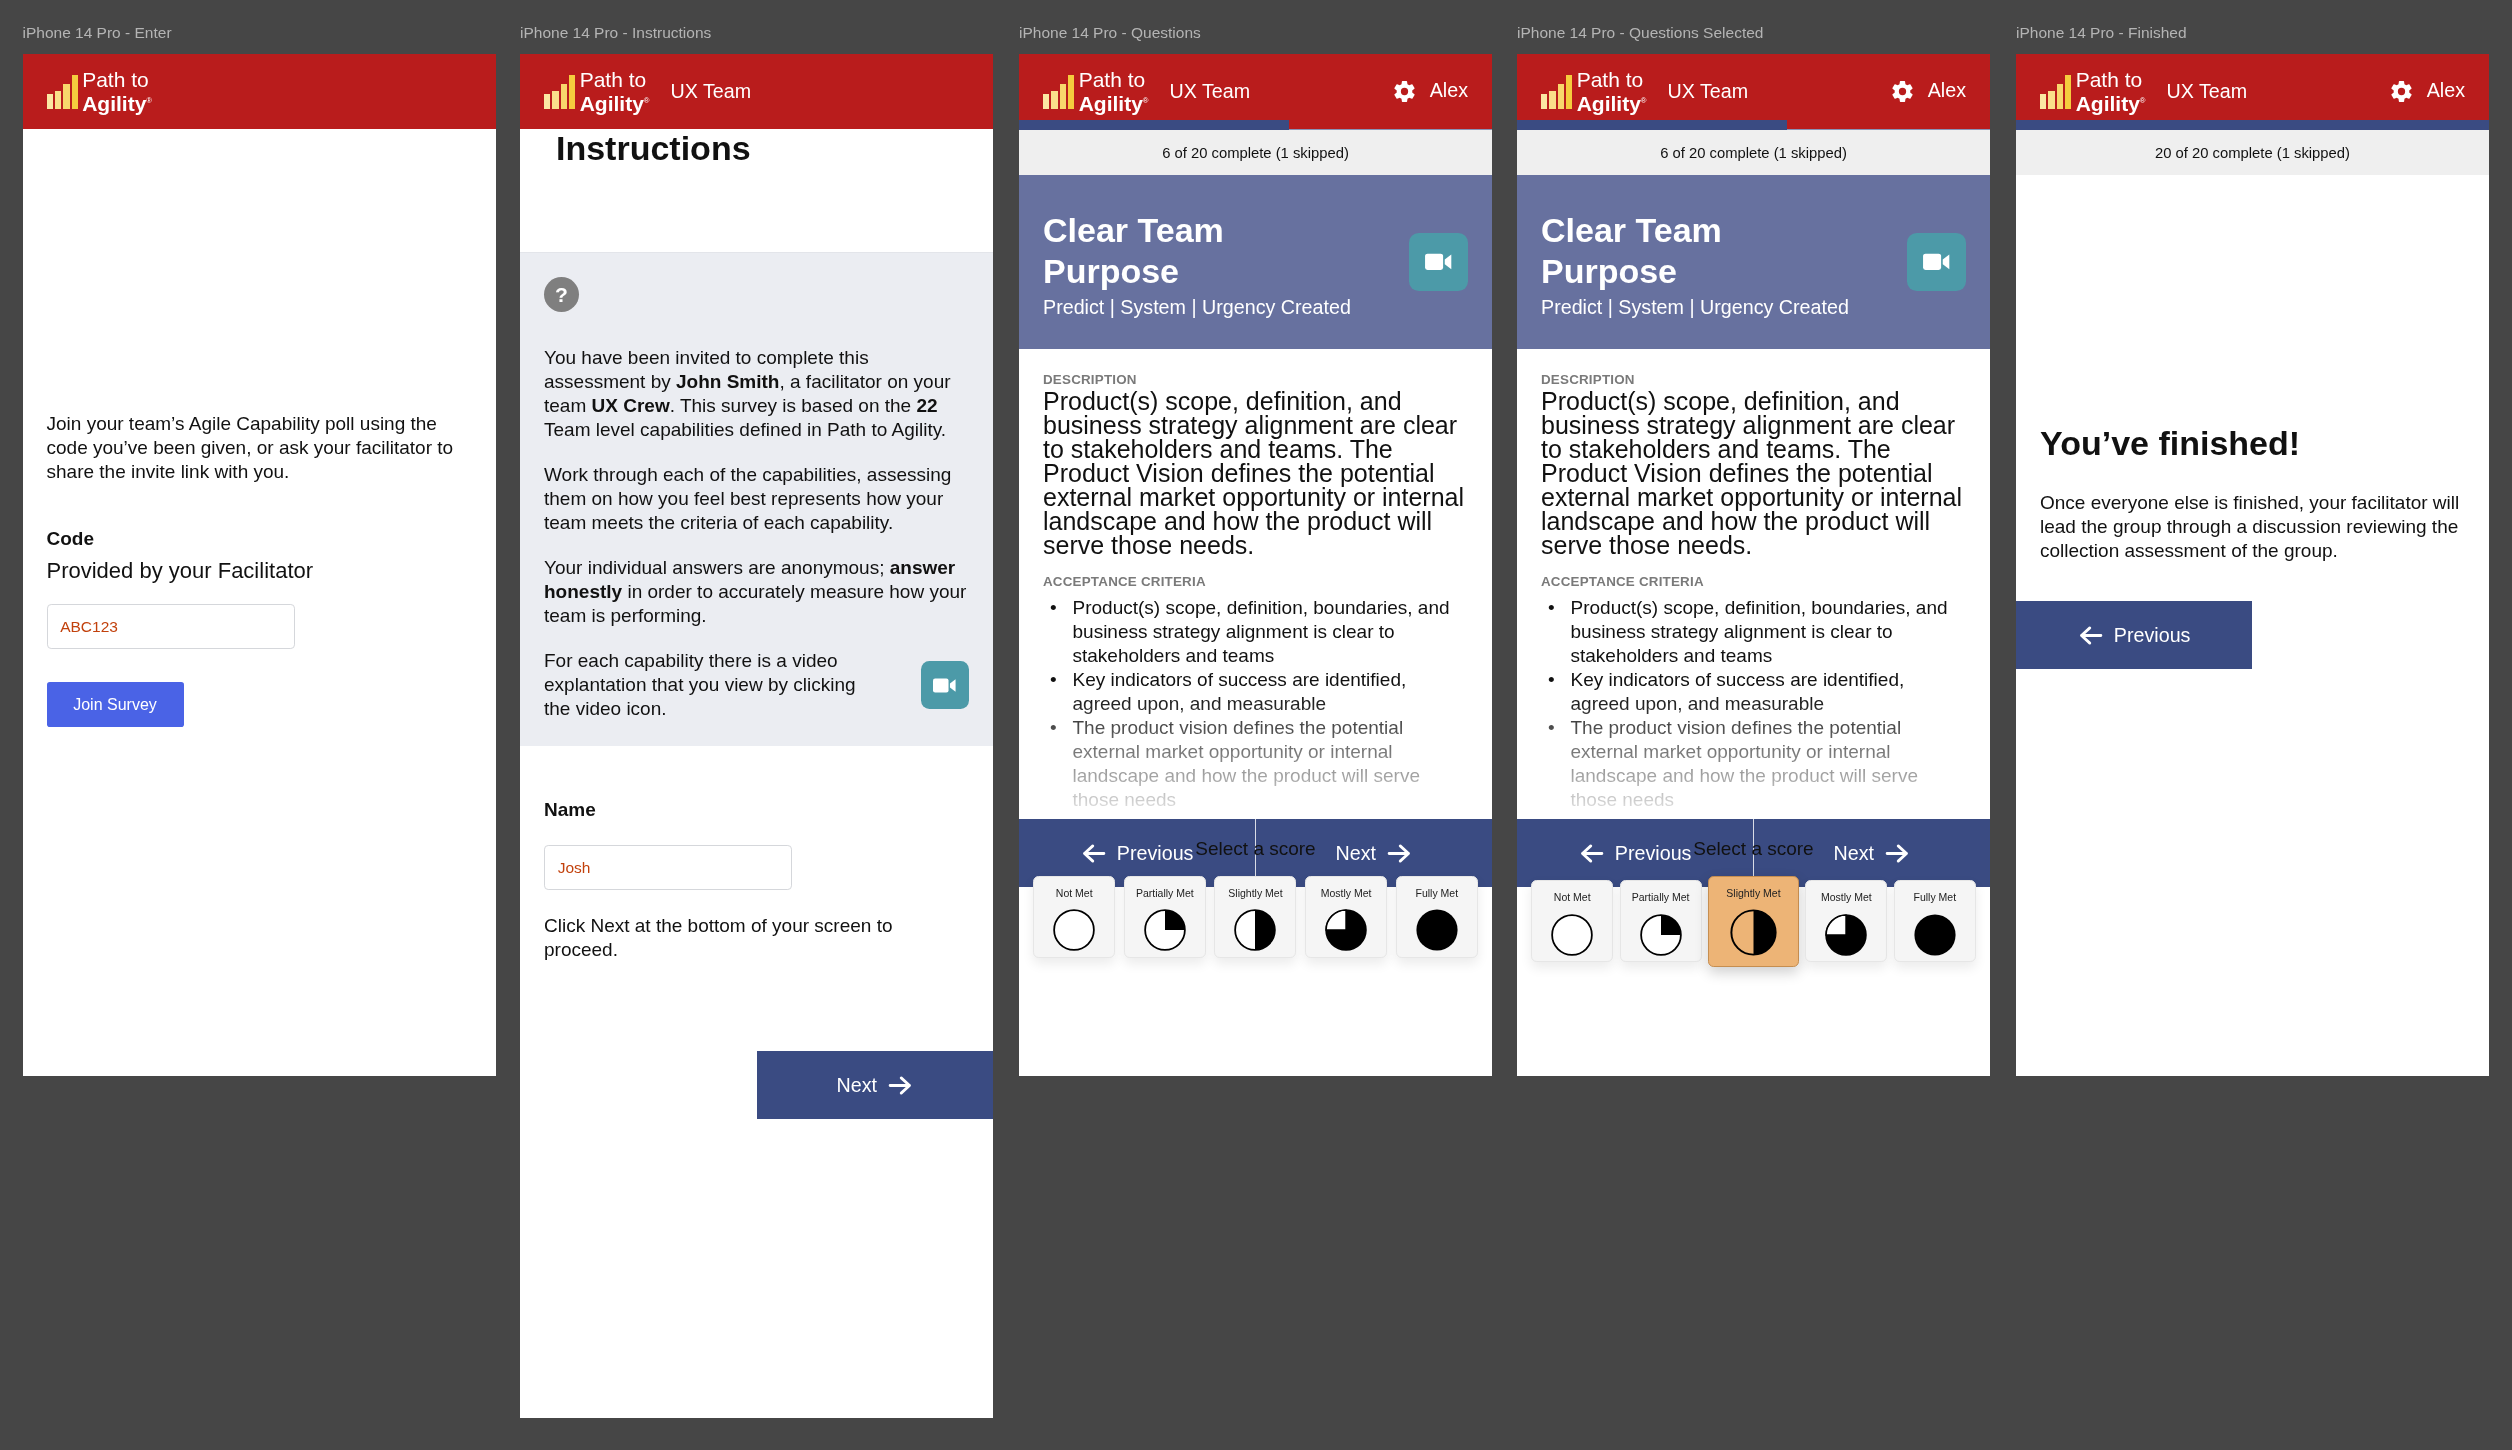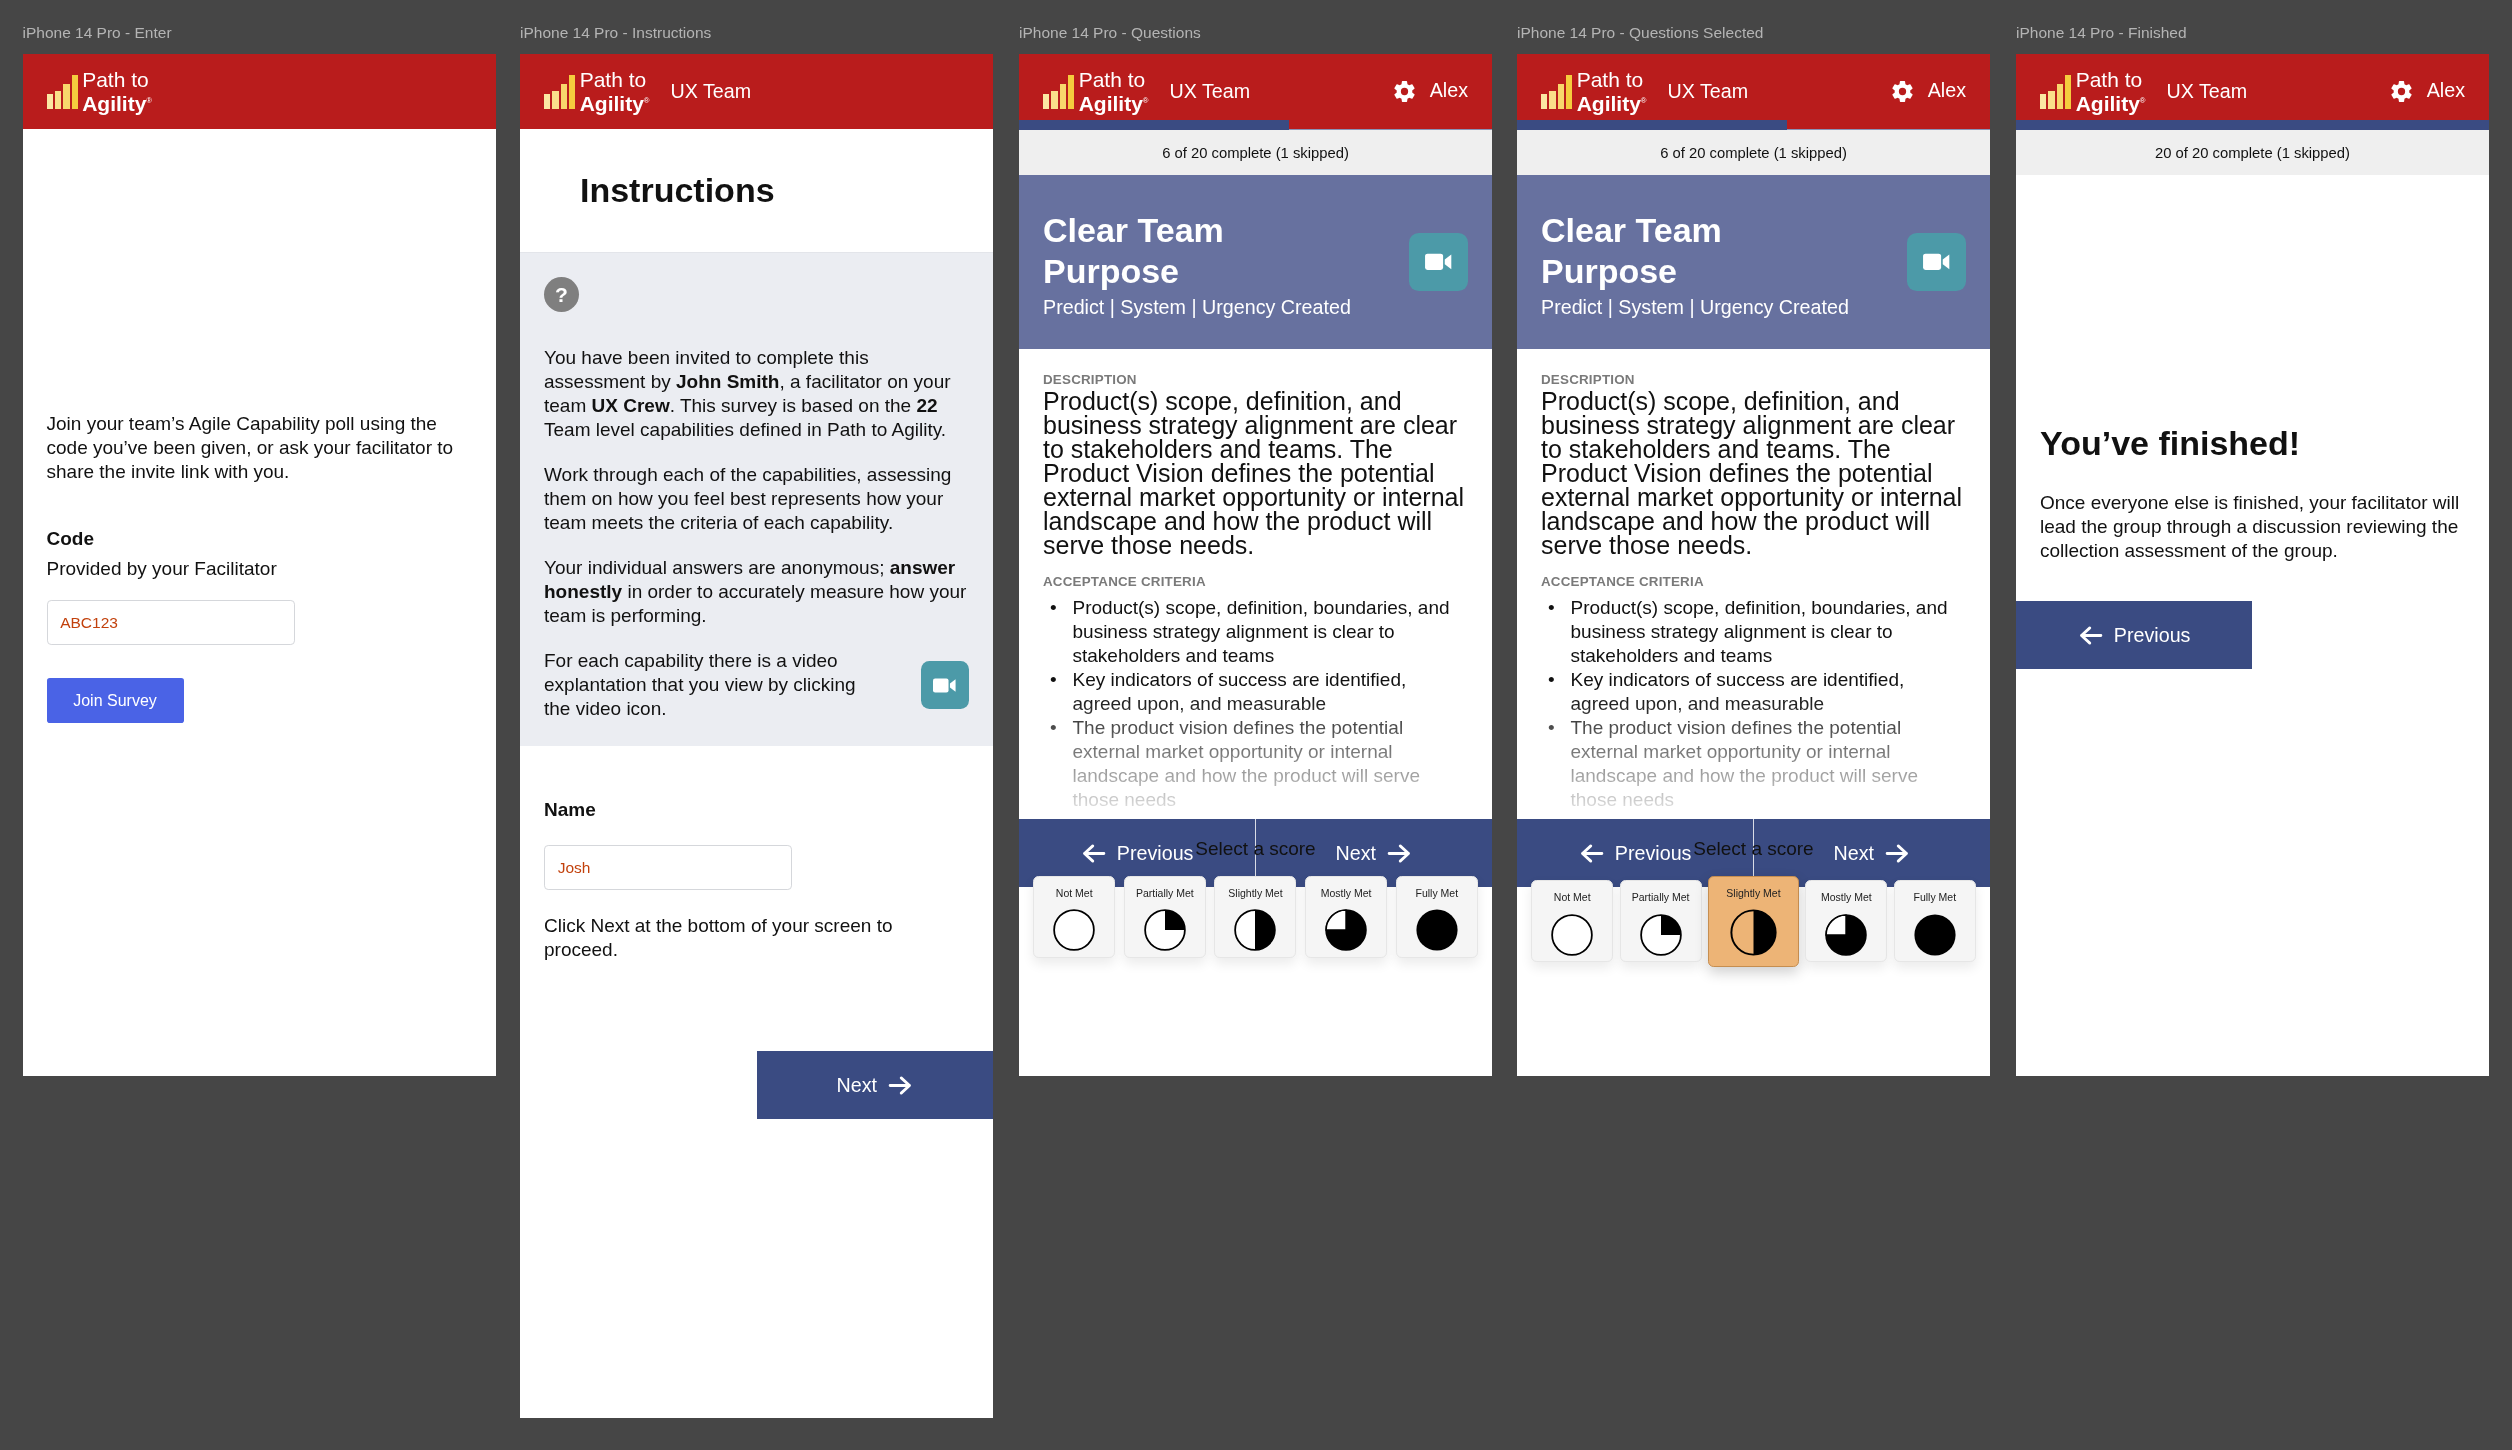--- a/index.html
+++ b/index.html
@@ -21,25 +21,25 @@
   .logo-text .l2 sup { font-size: 7.7px; font-weight: 400; }
   .team { font-size: 19.7px; margin-left: 21px; }
   .user { margin-left: auto; display: flex; align-items: flex-start; font-size: 19.7px; }
   .user svg { width: 25px; height: 25px; margin-right: 12.7px; }
   .pbar { height: 46px; background: #efefef; display: flex; align-items: center; justify-content: center; font-size: 14.8px; border-top: 1.4px solid #8a93b6; position: relative; }
   .pbar .fill { position: absolute; left: 0; top: -9.8px; height: 9.8px; background: #3a4b82; }
   
   .p1-body { padding: 0 24px; }
   .intro { font-size: 19px; line-height: 24px; margin-top: 283px; }
   .field-label { font-size: 19px; font-weight: 700; margin-top: 44px; }
-  .field-help { font-size: 19px; margin-top: 8.4px; }
+  .field-help { font-size: 22px; margin-top: 8.4px; }
   .input { margin-top: 19.7px; width: 248px; height: 45px; border: 1.4px solid #d5d7db; border-radius: 4.2px; padding: 0 12.7px; font-size: 15.5px; color: #c2410c; display: flex; align-items: center; background: #fff; }
   .join-btn { margin-top: 33px; width: 137px; height: 45px; background: #4a63e6; color: #fff; border-radius: 2.8px; font-size: 16px; display: flex; align-items: center; justify-content: center; }
   
-  .title-sec { height: 123px; display: flex; align-items: center; padding: 0 24px; margin-left: 36px; }
+  .title-sec { height: 123px; display: flex; padding: 0 36px; }
   .title-sec h1 { font-size: 34px; font-weight: 700; }
   .instr-box { background: #ebedf2; padding: 24px 24px 25px 24px; border-top: 1.4px solid #e3e5ea; }
   .qmark { width: 35px; height: 35px; border-radius: 50%; background: #7f7f7f; color: #fff; font-weight: 700; font-size: 21px; display: flex; align-items: center; justify-content: center; }
   .instr-box p { font-size: 19px; line-height: 24px; margin-top: 21px; }
   .instr-box p:first-of-type { margin-top: 34px; }
   .vid-row { display: flex; align-items: center; justify-content: space-between; margin-top: 21px; }
   .vid-row p { margin-top: 0 !important; }
   .vid-btn { width: 48px; height: 48px; border-radius: 8.4px; background: #4c9aa8; display: flex; align-items: center; justify-content: center; flex: none; }
   .vid-btn svg { width: 24px; height: 17px; }
   .name-sec { padding: 53px 24px 0 24px; height: 373px; position: relative; }

